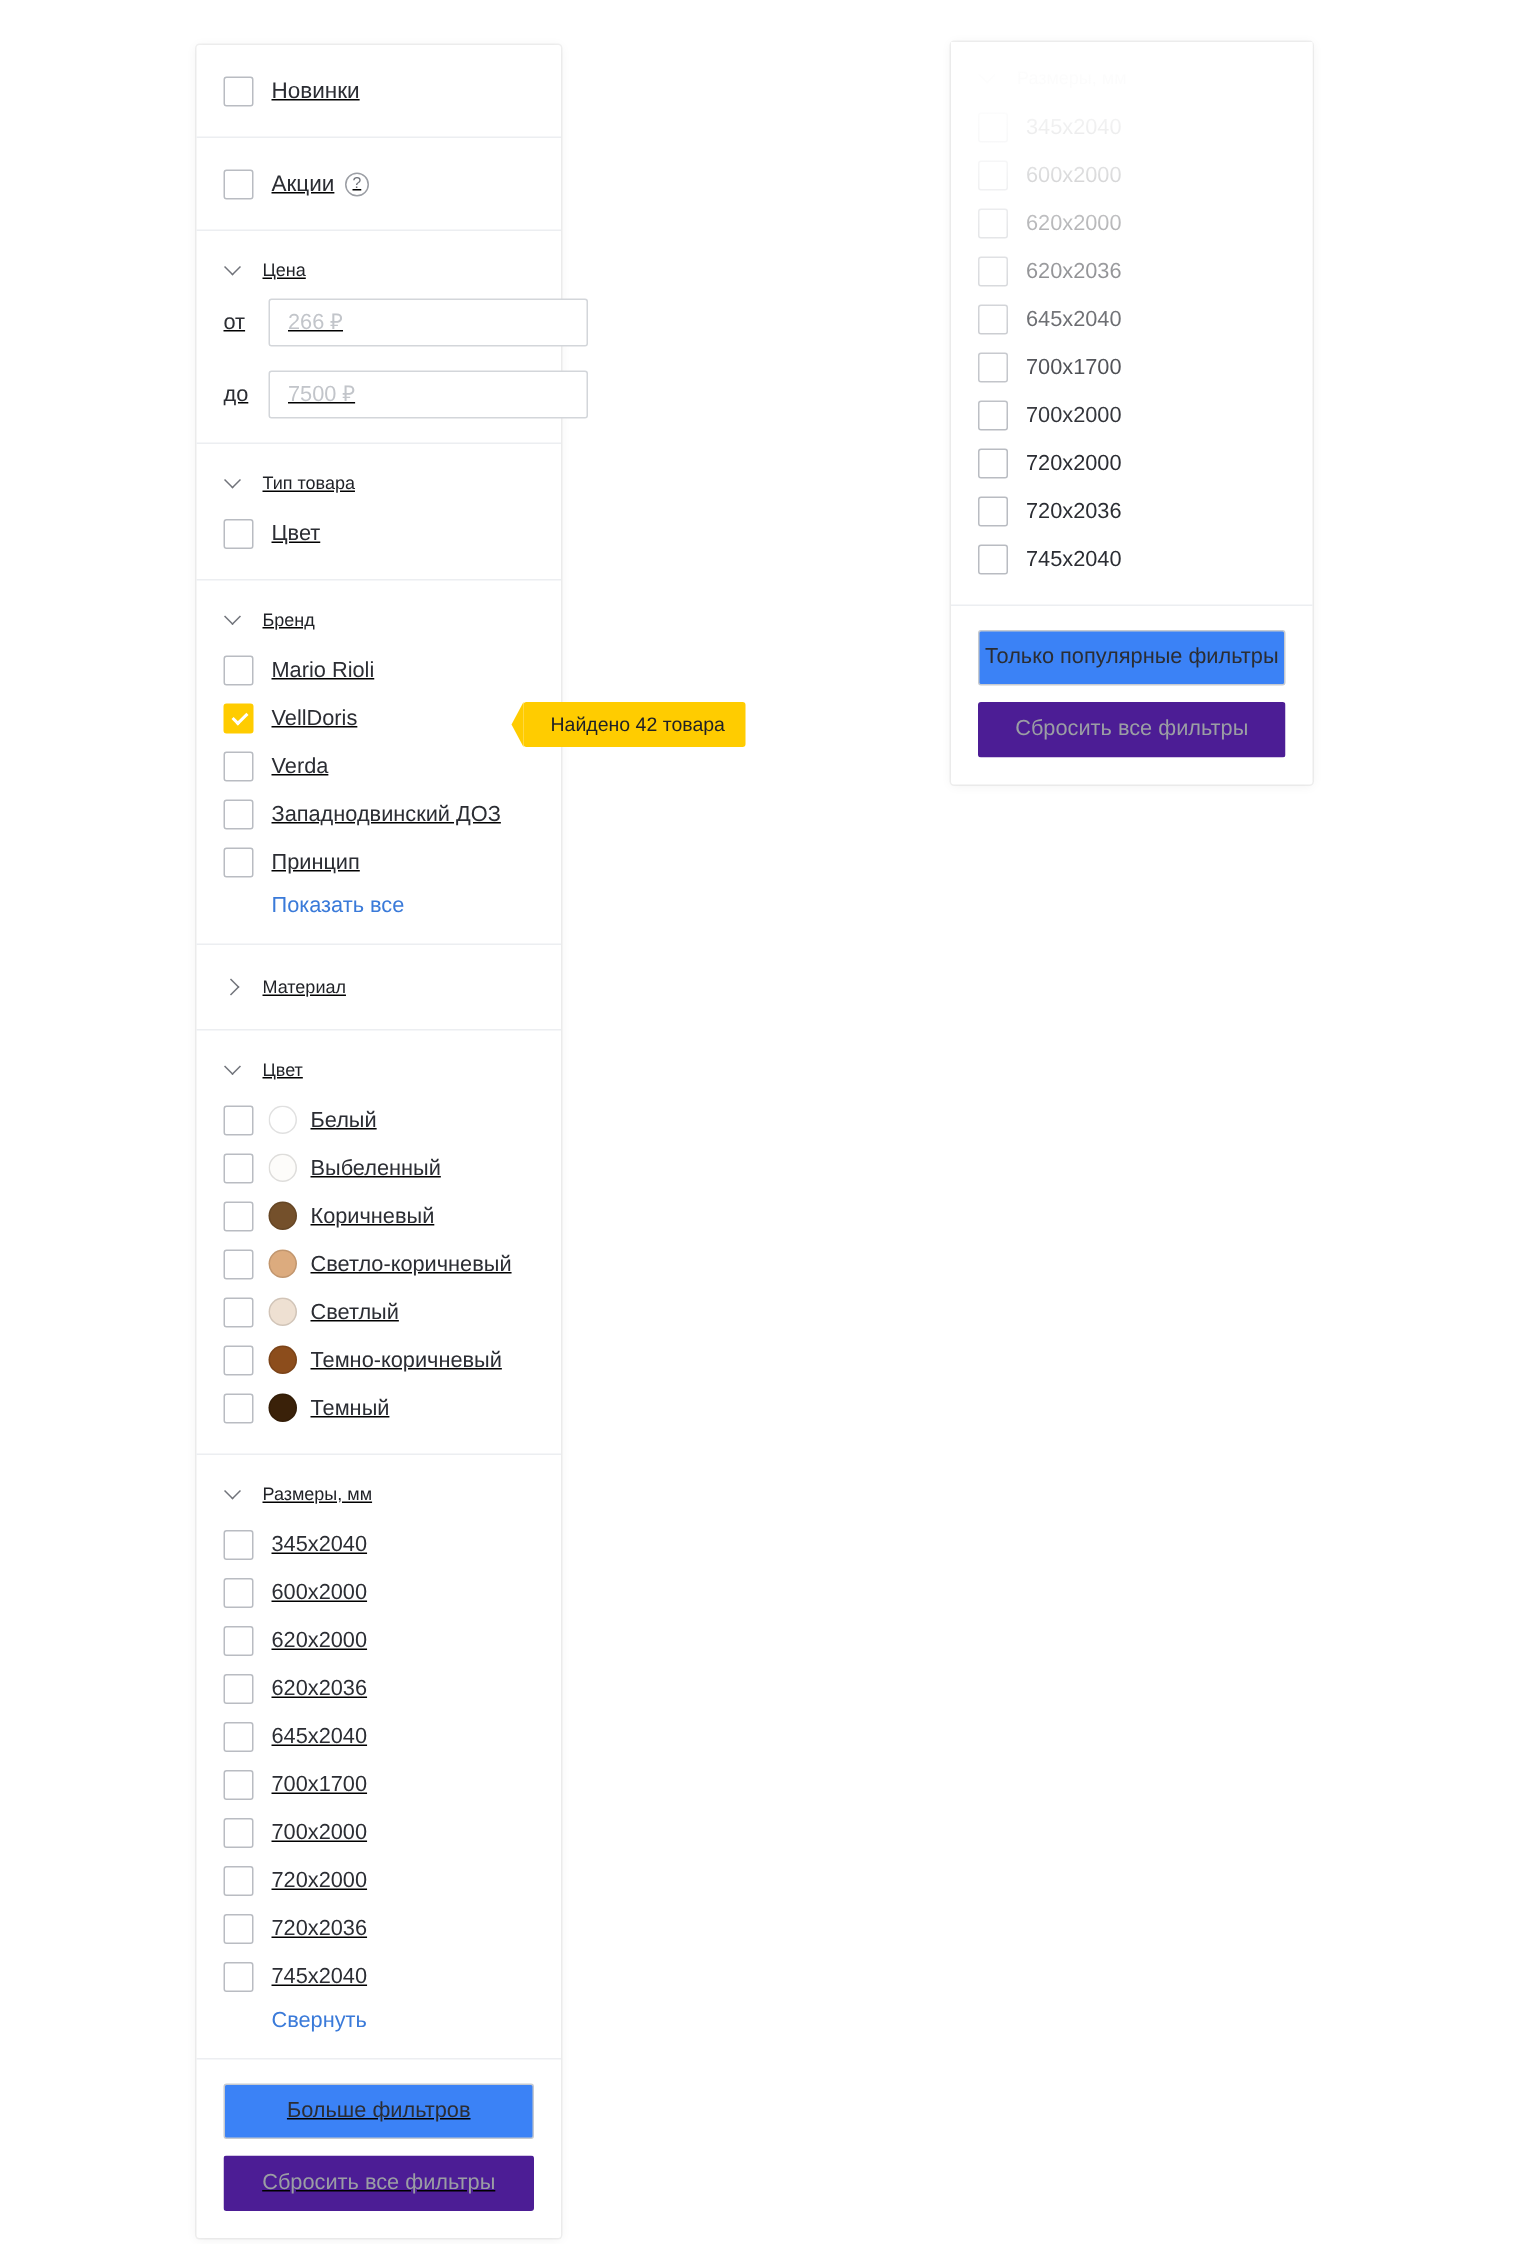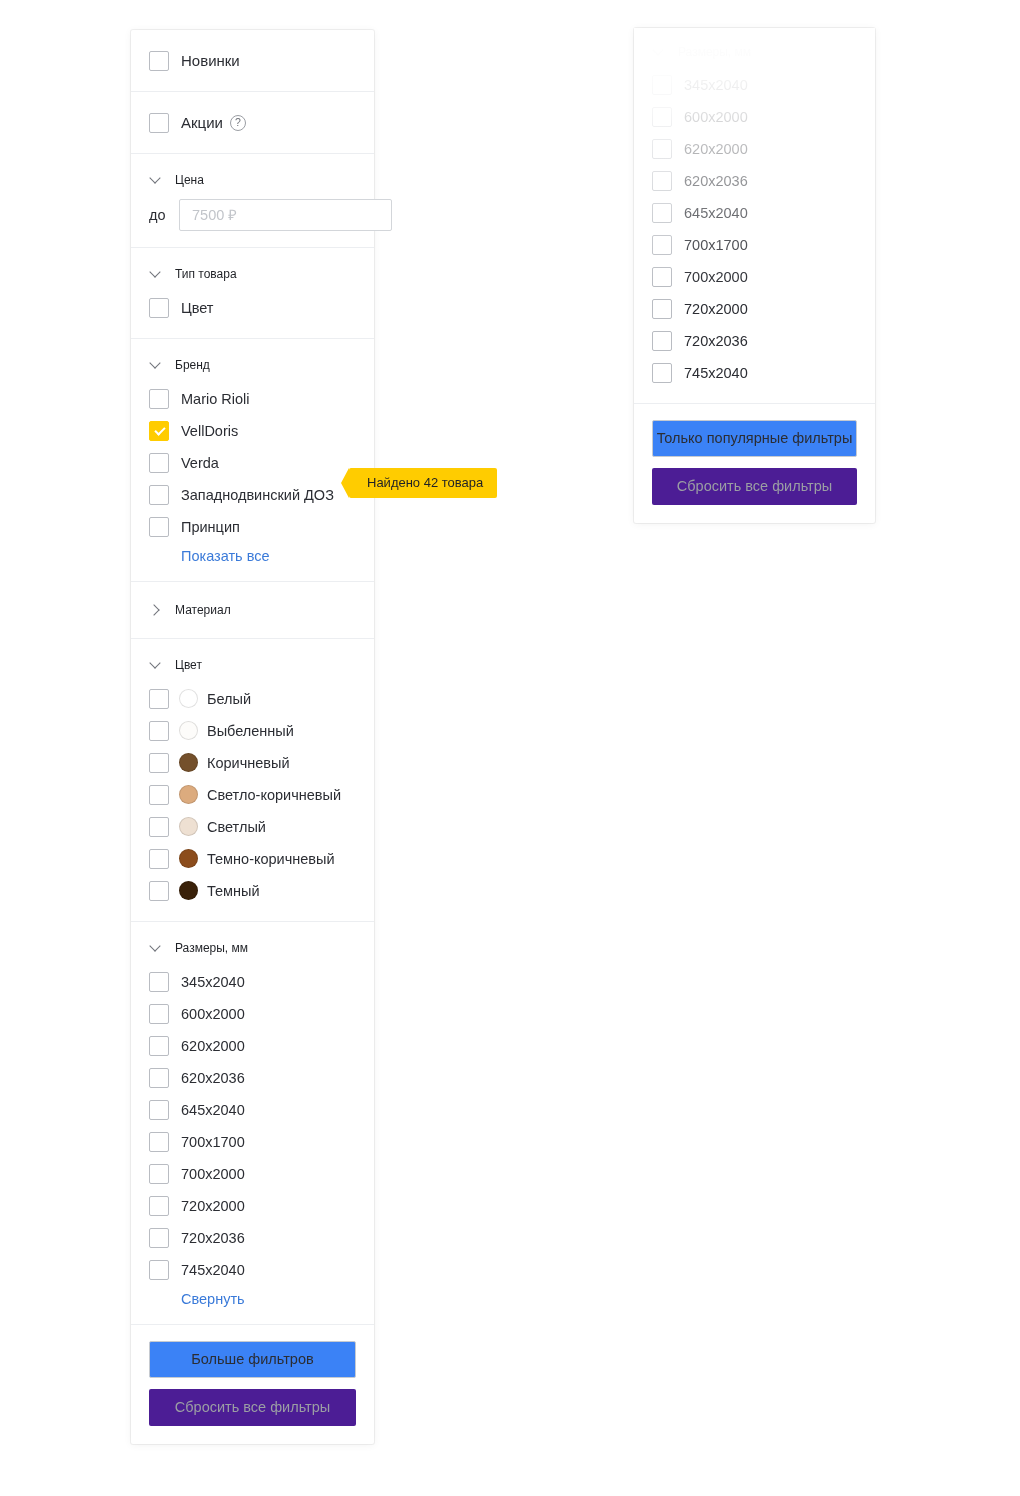--- a/index.html
+++ b/index.html
@@ -11,21 +11,21 @@
   }
   #stage { position: relative; width: 1020px; height: 1496px; overflow: hidden; }
 
   
   .panel {
     position: absolute;
     background: #ffffff;
     box-shadow: 0 0 0 1px rgba(0,0,0,0.055), 0 1px 8px rgba(0,0,0,0.055);
     border-radius: 2px;
   }
-  .panel-left  { left: 131px; top: 30px; width: 243px; }
+  .panel-left  { left: 131px; top: 30px; width: 243px; text-decoration: underline; }
   .panel-right { left: 634px; top: 28px; width: 241px; }
 
   .block { border-bottom: 1px solid #eceef1; }
   .block:last-child { border-bottom: none; }
   .block-pad { padding: 16px 18px 16px 18px; }
 
   
   .row { display: flex; align-items: center; min-height: 29px; }
   .row + .row { margin-top: 3px; }
 
@@ -240,20 +240,24 @@
       </div>
     </div>
 
     <div class="block">
       <div class="block-pad">
         <div class="sec-head">
           <span class="chev"></span>
           <span class="sec-title">Цена</span>
         </div>
         <div class="price-row">
+          <span class="price-lab">от</span>
+          <input class="price-inp" type="text" placeholder="266 ₽" style="">
+        </div>
+        <div class="price-row">
           <span class="price-lab">до</span>
           <input class="price-inp" type="text" placeholder="7500 ₽" style="">
         </div>
       </div>
     </div>
 
     <div class="block">
       <div class="block-pad">
         <div class="sec-head">
           <span class="chev"></span>

